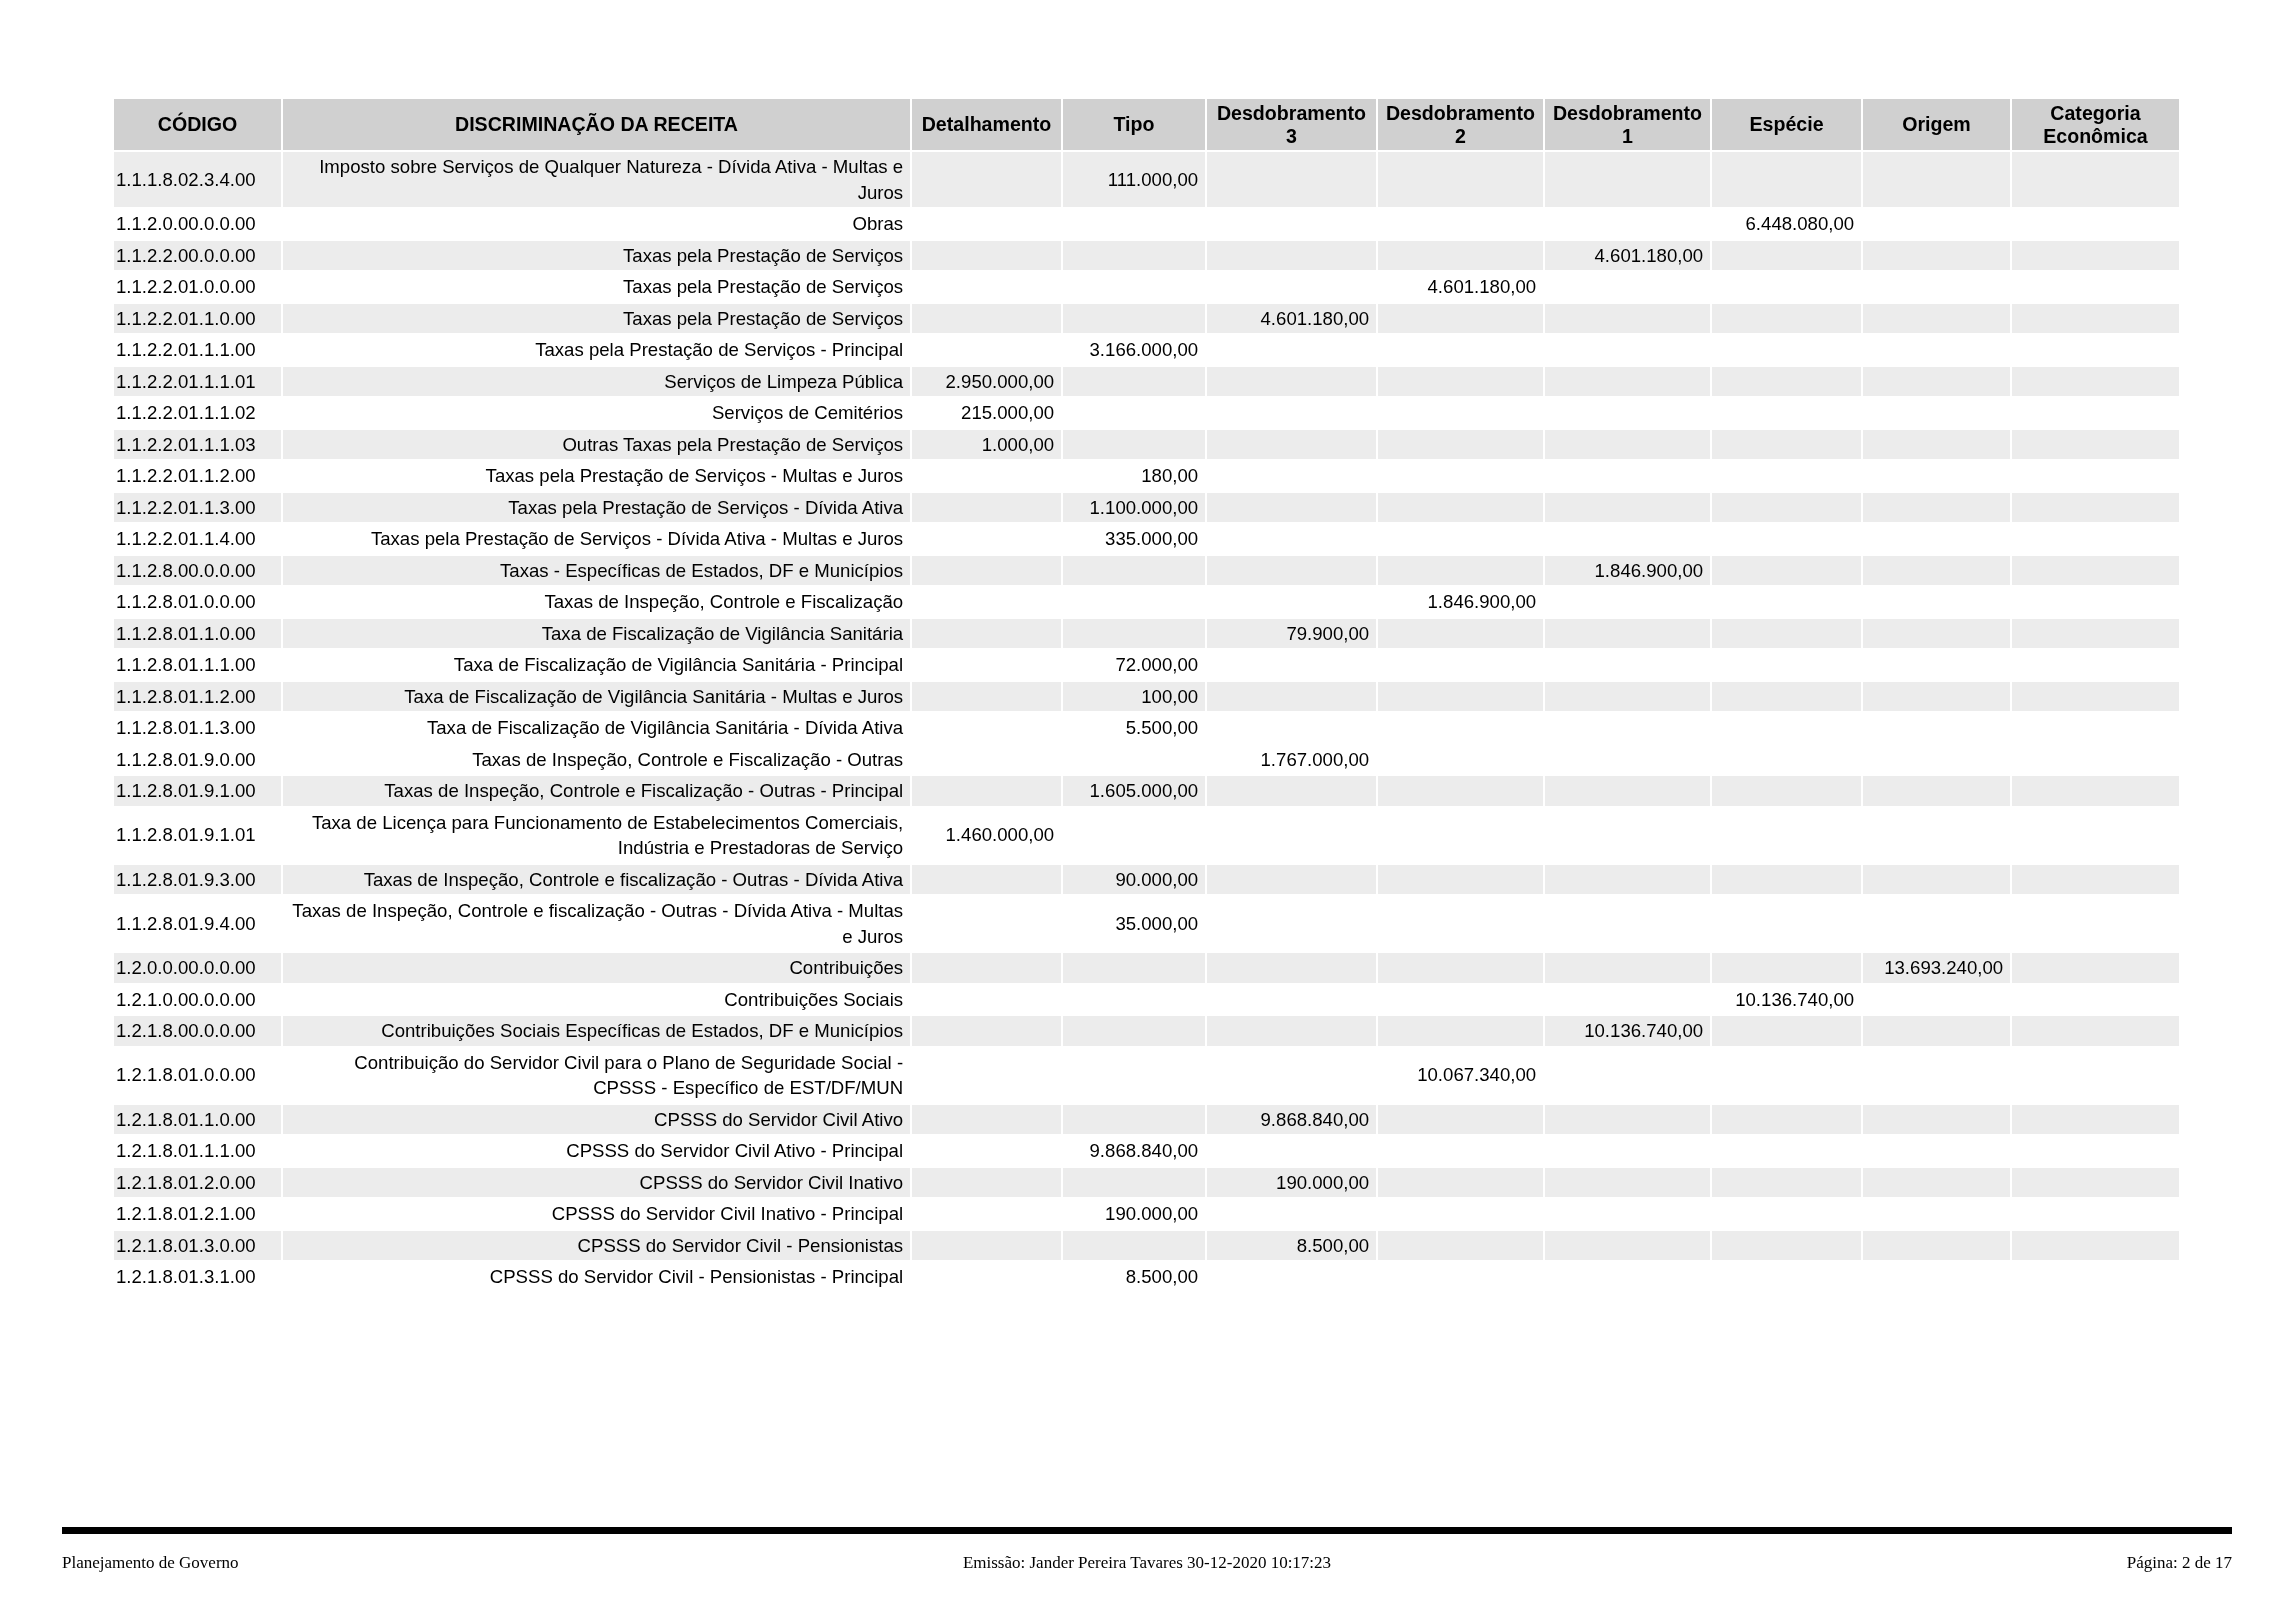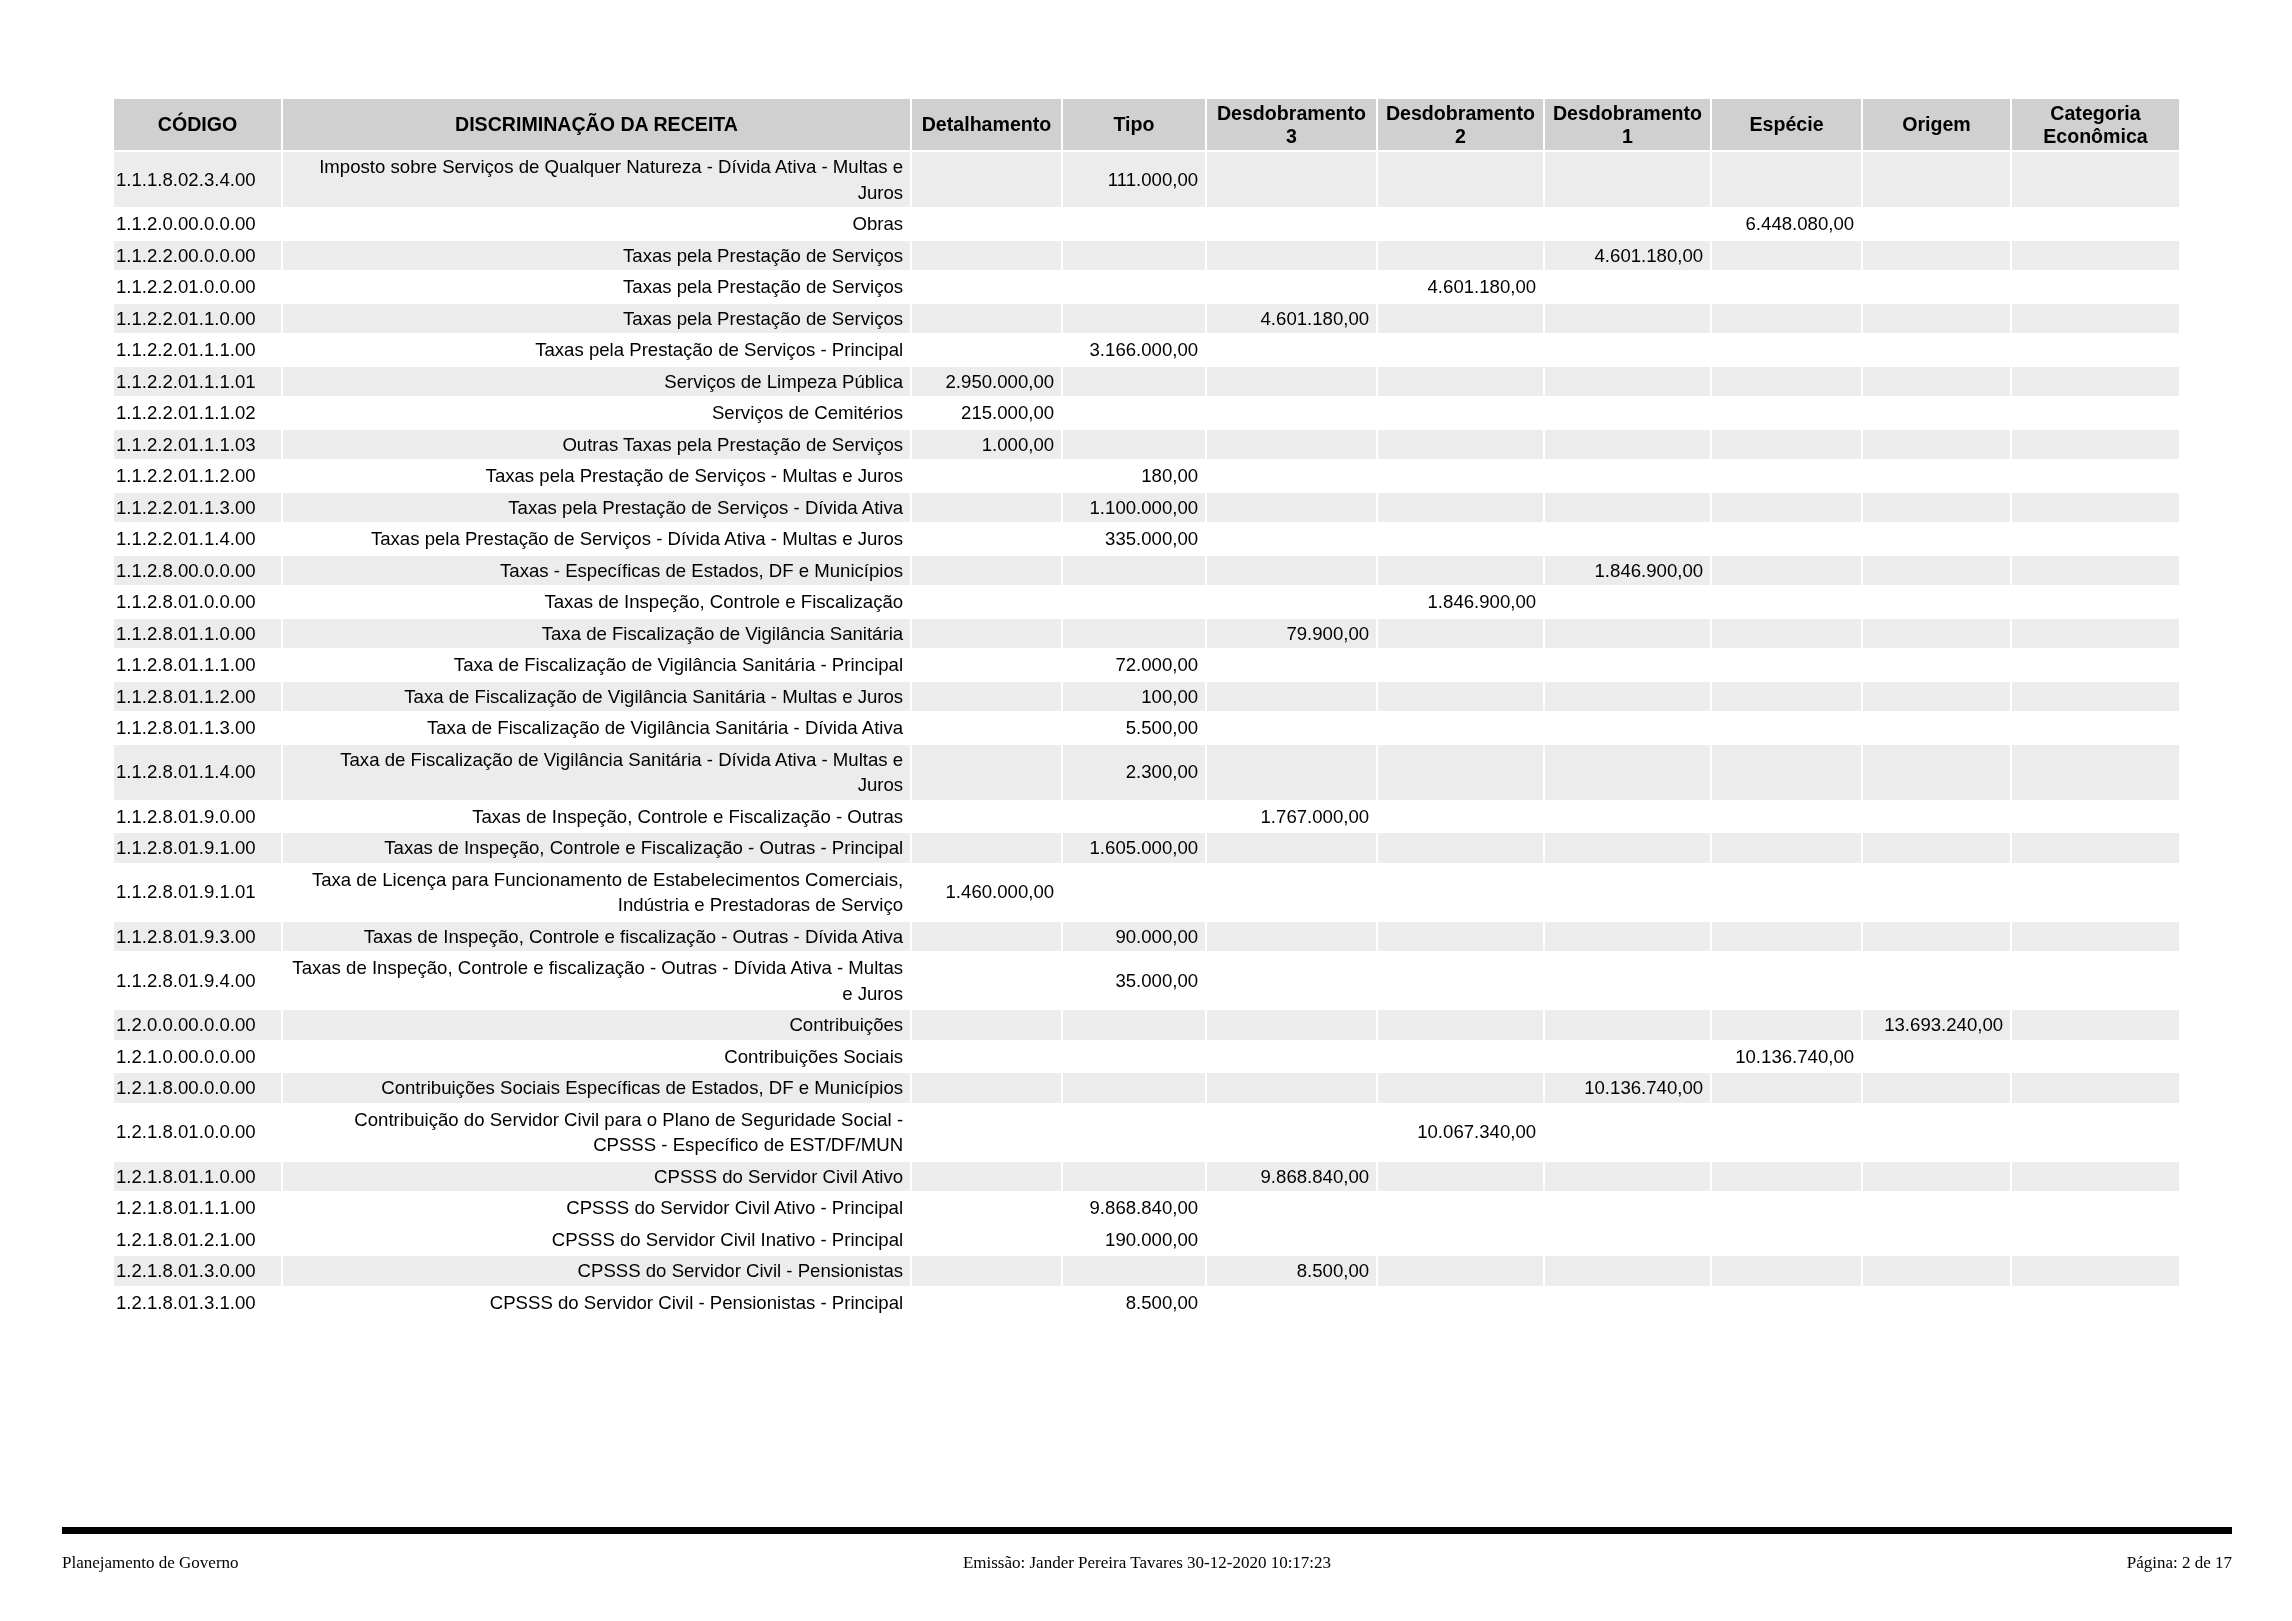--- a/index.html
+++ b/index.html
@@ -319,32 +319,20 @@
           <td class="cell-discriminacao">Taxa de Fiscalização de Vigilância Sanitária - Dívida Ativa</td>
           <td class="cell-detalhamento"></td>
           <td class="cell-tipo">5.500,00</td>
           <td class="cell-desdobramento3"></td>
           <td class="cell-desdobramento2"></td>
           <td class="cell-desdobramento1"></td>
           <td class="cell-especie"></td>
           <td class="cell-origem"></td>
           <td class="cell-categoria_economica"></td>
         </tr>
-        <tr class="odd">
-          <td class="cell-codigo">1.1.2.8.01.1.4.00</td>
-          <td class="cell-discriminacao">Taxa de Fiscalização de Vigilância Sanitária - Dívida Ativa - Multas e Juros</td>
-          <td class="cell-detalhamento"></td>
-          <td class="cell-tipo">2.300,00</td>
-          <td class="cell-desdobramento3"></td>
-          <td class="cell-desdobramento2"></td>
-          <td class="cell-desdobramento1"></td>
-          <td class="cell-especie"></td>
-          <td class="cell-origem"></td>
-          <td class="cell-categoria_economica"></td>
-        </tr>
         <tr class="even">
           <td class="cell-codigo">1.1.2.8.01.9.0.00</td>
           <td class="cell-discriminacao">Taxas de Inspeção, Controle e Fiscalização - Outras</td>
           <td class="cell-detalhamento"></td>
           <td class="cell-tipo"></td>
           <td class="cell-desdobramento3">1.767.000,00</td>
           <td class="cell-desdobramento2"></td>
           <td class="cell-desdobramento1"></td>
           <td class="cell-especie"></td>
           <td class="cell-origem"></td>
@@ -457,20 +445,32 @@
           <td class="cell-especie"></td>
           <td class="cell-origem"></td>
           <td class="cell-categoria_economica"></td>
         </tr>
         <tr class="even">
           <td class="cell-codigo">1.2.1.8.01.1.1.00</td>
           <td class="cell-discriminacao">CPSSS do Servidor Civil Ativo - Principal</td>
           <td class="cell-detalhamento"></td>
           <td class="cell-tipo">9.868.840,00</td>
           <td class="cell-desdobramento3"></td>
+          <td class="cell-desdobramento2"></td>
+          <td class="cell-desdobramento1"></td>
+          <td class="cell-especie"></td>
+          <td class="cell-origem"></td>
+          <td class="cell-categoria_economica"></td>
+        </tr>
+        <tr class="odd">
+          <td class="cell-codigo">1.2.1.8.01.2.0.00</td>
+          <td class="cell-discriminacao">CPSSS do Servidor Civil Inativo</td>
+          <td class="cell-detalhamento"></td>
+          <td class="cell-tipo"></td>
+          <td class="cell-desdobramento3">190.000,00</td>
           <td class="cell-desdobramento2"></td>
           <td class="cell-desdobramento1"></td>
           <td class="cell-especie"></td>
           <td class="cell-origem"></td>
           <td class="cell-categoria_economica"></td>
         </tr>
         <tr class="even">
           <td class="cell-codigo">1.2.1.8.01.2.1.00</td>
           <td class="cell-discriminacao">CPSSS do Servidor Civil Inativo - Principal</td>
           <td class="cell-detalhamento"></td>

